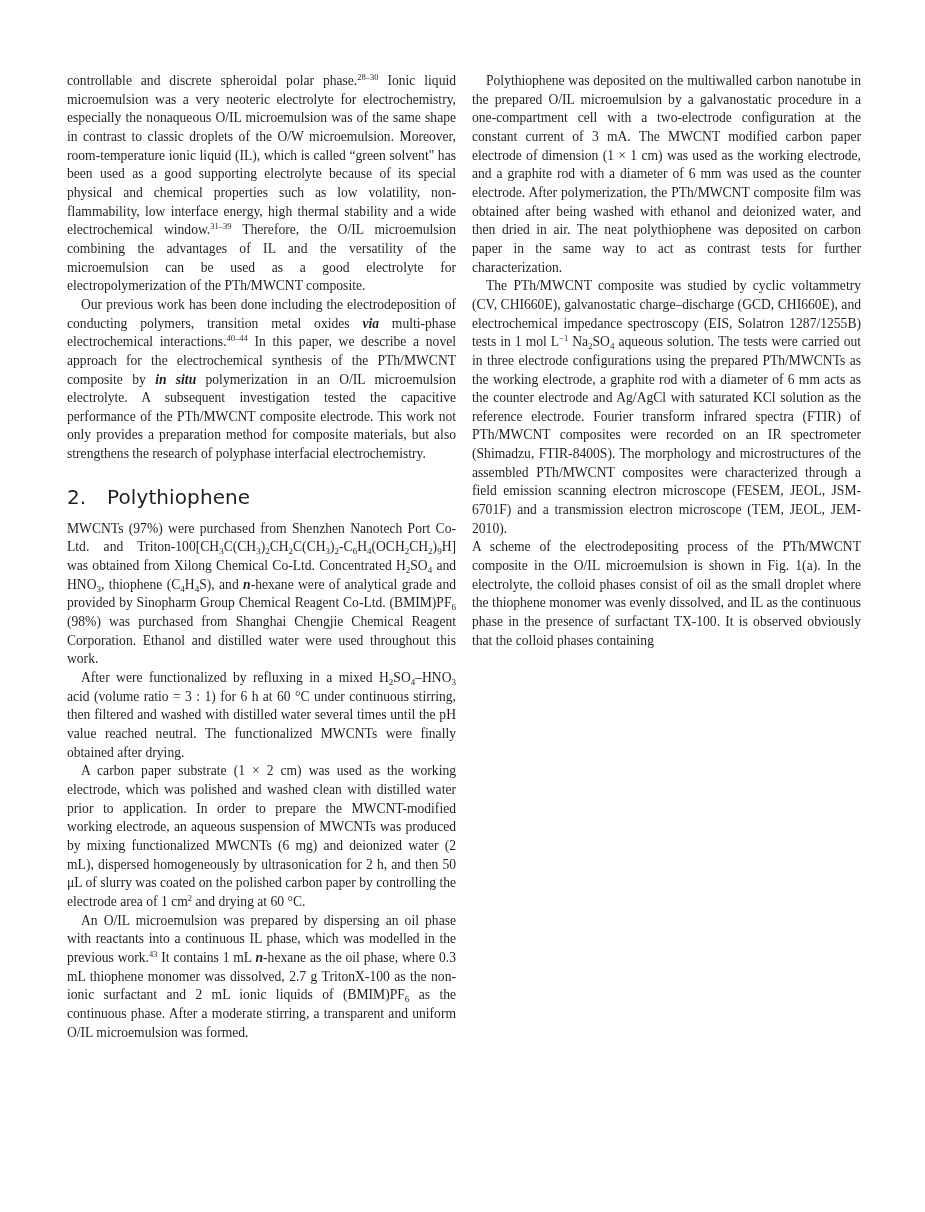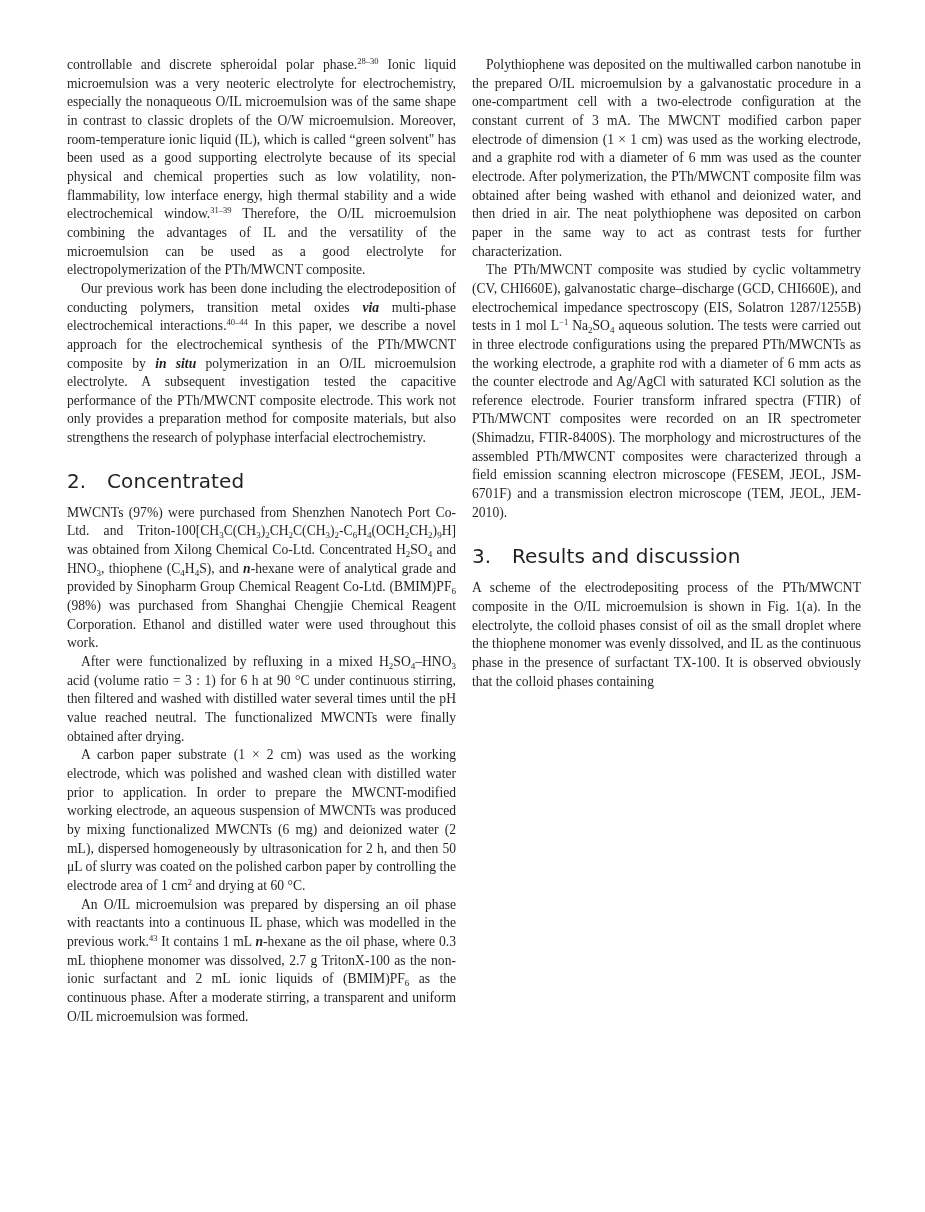--- a/index.html
+++ b/index.html
@@ -1,19 +1,19 @@
 <!DOCTYPE html>
 <html><head>
 <meta charset="utf-8">
 <style>
   html, body { margin: 0; padding: 0; background: #ffffff; }
   body { width: 925px; height: 1212px; position: relative; overflow: hidden; }
   .col {
     position: absolute;
-    top: 56px;
+    top: 72px;
     width: 389px;
     font-family: "Liberation Serif", "DejaVu Serif", serif;
     font-size: 13.6px;
     line-height: 18.65px;
     color: #231f20;
     text-align: justify;
     hyphens: manual;
   }
   .col.left { left: 67px; }
   .col.right { left: 472px; }
@@ -34,32 +34,31 @@
   em { font-style: italic; font-weight: bold; }
 </style>
 </head>
 <body>
 
 <div class="col left">
   <p><span>controllable and discrete spheroidal polar phase.</span><sup>28–30</sup><span> Ionic liquid microemulsion was a very neoteric electrolyte for elec­trochemistry, especially the nonaqueous O/IL microemulsion was of the same shape in contrast to classic droplets of the O/W microemulsion. Moreover, room-temperature ionic liquid (IL), which is called “green solvent" has been used as a good sup­porting electrolyte because of its special physical and chemical properties such as low volatility, non-flammability, low inter­face energy, high thermal stability and a wide electrochemical window.</span><sup>31–39</sup><span> Therefore, the O/IL microemulsion combining the advantages of IL and the versatility of the microemulsion can be used as a good electrolyte for electropolymerization of the PTh/MWCNT composite.</span></p>
 
   <p class="indent"><span>Our previous work has been done including the electrode­position of conducting polymers, transition metal oxides </span><em>via</em><span> multi-phase electrochemical interactions.</span><sup>40–44</sup><span> In this paper, we describe a novel approach for the electrochemical synthesis of the PTh/MWCNT composite by </span><em>in situ</em><span> polymerization in an O/IL microemulsion electrolyte. A subsequent investigation tested the capacitive performance of the PTh/MWCNT composite electrode. This work not only provides a preparation method for composite materials, but also strengthens the research of polyphase interfacial electrochemistry.</span></p>
 
-  <h2 style="margin-top:21px;margin-bottom:11px;"><span class="num">2.</span><span>Concentrated</span></h2>
+  <h2 style="margin-top:21px;margin-bottom:11px;"><span class="num">2.</span><span>Polythiophene</span></h2>
 
   <p><span>MWCNTs (97%) were purchased from Shenzhen Nanotech Port Co-Ltd. and Triton-100[CH</span><sub>3</sub><span>C(CH</span><sub>3</sub><span>)</span><sub>2</sub><span>CH</span><sub>2</sub><span>C(CH</span><sub>3</sub><span>)</span><sub>2</sub><span>-C</span><sub>6</sub><span>H</span><sub>4</sub><span>(OCH</span><sub>2</sub><span>CH</span><sub>2</sub><span>)</span><sub>9</sub><span>H] was obtained from Xilong Chemical Co-Ltd. Concentrated H</span><sub>2</sub><span>SO</span><sub>4</sub><span> and HNO</span><sub>3</sub><span>, thiophene (C</span><sub>4</sub><span>H</span><sub>4</sub><span>S), and </span><em>n</em><span>-hexane were of analytical grade and provided by Sinopharm Group Chemical Reagent Co-Ltd. (BMIM)PF</span><sub>6</sub><span> (98%) was purchased from Shanghai Chengjie Chemical Reagent Corpo­ration. Ethanol and distilled water were used throughout this work.</span></p>
 
-  <p class="indent"><span>After were functionalized by refluxing in a mixed H</span><sub>2</sub><span>SO</span><sub>4</sub><span>–HNO</span><sub>3</sub><span> acid (volume ratio = 3 : 1) for 6 h at 90 °C under continuous stirring, then filtered and washed with distilled water several times until the pH value reached neutral. The functionalized MWCNTs were finally obtained after drying.</span></p>
+  <p class="indent"><span>After were functionalized by refluxing in a mixed H</span><sub>2</sub><span>SO</span><sub>4</sub><span>–HNO</span><sub>3</sub><span> acid (volume ratio = 3 : 1) for 6 h at 60 °C under continuous stirring, then filtered and washed with distilled water several times until the pH value reached neutral. The functionalized MWCNTs were finally obtained after drying.</span></p>
 
   <p class="indent"><span>A carbon paper substrate (1 × 2 cm) was used as the working electrode, which was polished and washed clean with distilled water prior to application. In order to prepare the MWCNT-modified working electrode, an aqueous suspension of MWCNTs was produced by mixing functionalized MWCNTs (6 mg) and deionized water (2 mL), dispersed homogeneously by ultrasonication for 2 h, and then 50 μL of slurry was coated on the polished carbon paper by controlling the electrode area of 1 cm</span><sup>2</sup><span> and drying at 60 °C.</span></p>
 
   <p class="indent"><span>An O/IL microemulsion was prepared by dispersing an oil phase with reactants into a continuous IL phase, which was modelled in the previous work.</span><sup>43</sup><span> It contains 1 mL </span><em>n</em><span>-hexane as the oil phase, where 0.3 mL thiophene monomer was dissolved, 2.7 g TritonX-100 as the non-ionic surfactant and 2 mL ionic liquids of (BMIM)PF</span><sub>6</sub><span> as the continuous phase. After a moderate stirring, a transparent and uniform O/IL microemulsion was formed.</span></p>
 </div>
 
 <div class="col right">
   <p class="indent">Polythiophene was deposited on the multiwalled carbon nanotube in the prepared O/IL microemulsion by a galvano­static procedure in a one-compartment cell with a two-electrode configuration at the constant current of 3 mA. The MWCNT modified carbon paper electrode of dimension (1 × 1 cm) was used as the working electrode, and a graphite rod with a diameter of 6 mm was used as the counter electrode. After polymerization, the PTh/MWCNT composite film was obtained after being washed with ethanol and deionized water, and then dried in air. The neat polythiophene was deposited on carbon paper in the same way to act as contrast tests for further characterization.</p>
 
   <p class="indent"><span>The PTh/MWCNT composite was studied by cyclic voltam­metry (CV, CHI660E), galvanostatic charge–discharge (GCD, CHI660E), and electrochemical impedance spectroscopy (EIS, Solatron 1287/1255B) tests in 1 mol L</span><sup>−1</sup><span> Na</span><sub>2</sub><span>SO</span><sub>4</sub><span> aqueous solu­tion. The tests were carried out in three electrode configurations using the prepared PTh/MWCNTs as the working electrode, a graphite rod with a diameter of 6 mm acts as the counter electrode and Ag/AgCl with saturated KCl solution as the reference electrode. Fourier transform infrared spectra (FTIR) of PTh/MWCNT composites were recorded on an IR spectrometer (Shimadzu, FTIR-8400S). The morphology and microstructures of the assembled PTh/MWCNT composites were characterized through a field emission scanning electron microscope (FESEM, JEOL, JSM-6701F) and a transmission electron microscope (TEM, JEOL, JEM-2010).</span></p>
 
-  <h2 style="margin-top:22px;margin-bottom:11px;"><span class="num">3.</span><span>Results and discussion</span></h2>
 
   <p>A scheme of the electrodepositing process of the PTh/MWCNT composite in the O/IL microemulsion is shown in Fig. 1(a). In the electrolyte, the colloid phases consist of oil as the small droplet where the thiophene monomer was evenly dissolved, and IL as the continuous phase in the presence of surfactant TX-100. It is observed obviously that the colloid phases containing</p>
 </div>
 
 </body></html>

